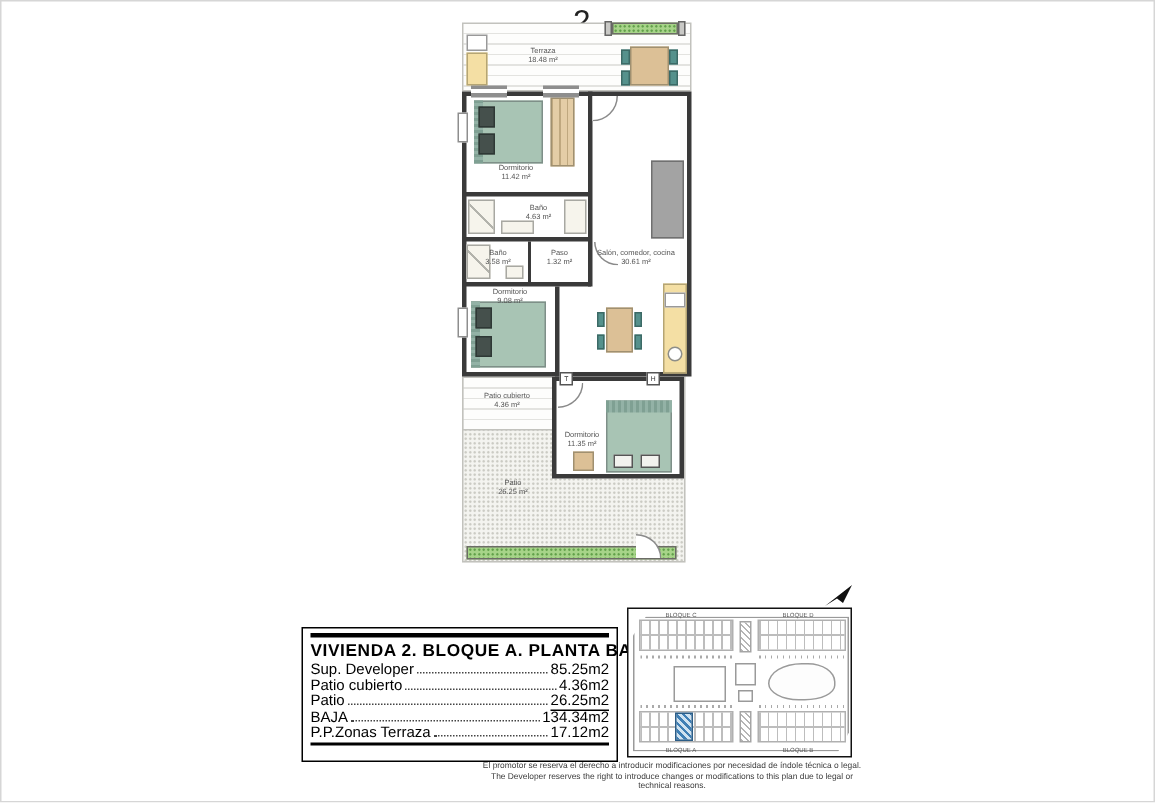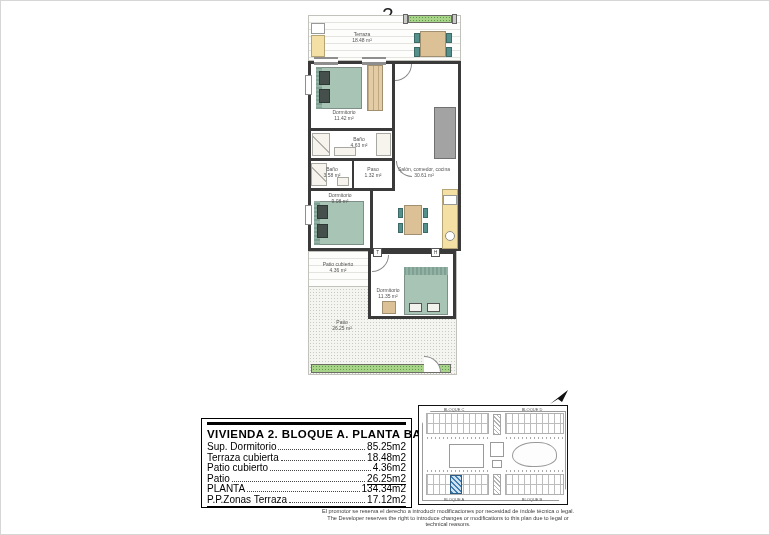--- a/index.html
+++ b/index.html
@@ -190,41 +190,36 @@
     <div class="abs rlabel" style="left:68px;top:278px;width:32px;">
       <span>Dormitorio</span>
         <span>11.35 m²</span>
     </div>
   </div>
 
   <div class="abs tbox">
     <div class="trule-top"></div>
     <div class="ttitle">VIVIENDA 2. BLOQUE A. PLANTA BAJA</div>
     <div class="trow">
-      <span class="tlabel">Sup. Dormitorio</span>
+      <span class="tlabel">Sup. Developer</span>
         <span class="tleader"></span>
         <span class="tval">85.25m2</span>
-    </div>
-    <div class="trow">
-      <span class="tlabel">Terraza cubierta</span>
-        <span class="tleader"></span>
-        <span class="tval">18.48m2</span>
     </div>
     <div class="trow">
       <span class="tlabel">Patio cubierto</span>
         <span class="tleader"></span>
         <span class="tval">4.36m2</span>
     </div>
     <div class="trow ul">
       <span class="tlabel">Patio</span>
         <span class="tleader"></span>
         <span class="tval">26.25m2</span>
     </div>
     <div class="trow">
-      <span class="tlabel">PLANTA</span>
+      <span class="tlabel">BAJA</span>
         <span class="tleader"></span>
         <span class="tval">134.34m2</span>
     </div>
     <div class="trow">
       <span class="tlabel">P.P.Zonas Terraza</span>
         <span class="tleader"></span>
         <span class="tval">17.12m2</span>
     </div>
     <div class="trule-bottom"></div>
   </div>

